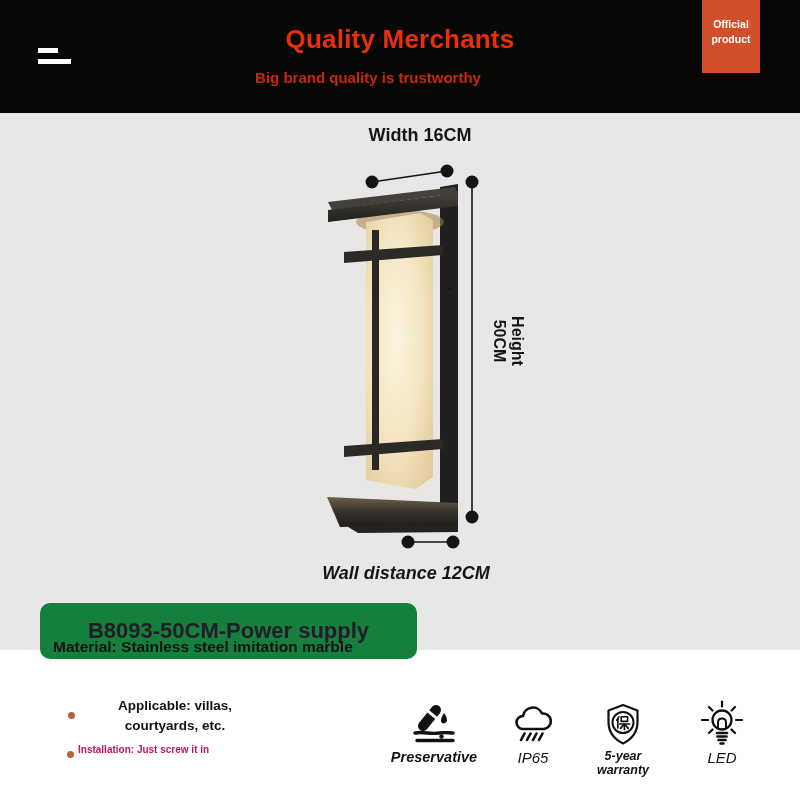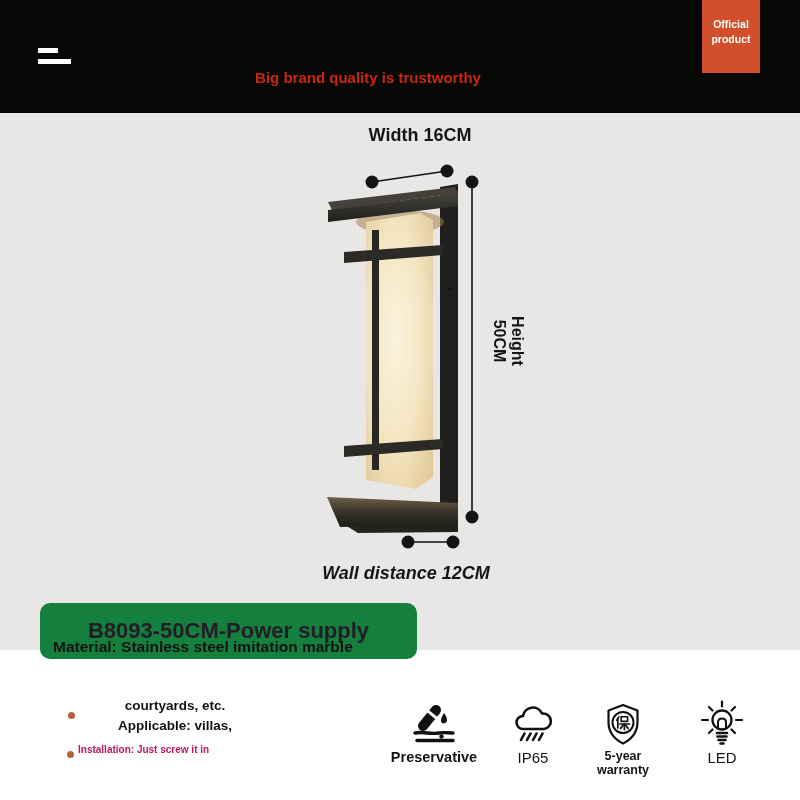--- a/index.html
+++ b/index.html
@@ -37,37 +37,38 @@
   .model-title{font-size:22px;font-weight:bold;color:#241c28;}
   .material{left:53px;top:638px;font-size:15.5px;font-weight:bold;color:#121212;}
   .applicable{left:95px;top:696px;width:160px;text-align:center;
     font-size:13.5px;font-weight:bold;color:#121212;line-height:20px;}
   .installation{left:78px;top:744px;font-size:10px;font-weight:bold;color:#be185d;text-align:right;}
   .bullet{width:7px;height:7px;border-radius:50%;background:#b7603a;}
   .bullet.p1{left:68px;top:712px;}
   .bullet.p2{left:67px;top:751px;}
 
   
-  .feature{top:700px;width:92px;text-align:center;}
+  .feature{top:700px;width:92px;text-align:center;font-style:italic;}
   .feature .icon-box{height:48px;display:flex;align-items:center;justify-content:center;}
   .feature .flabel{margin-top:1px;color:#141414;}
   .f1{left:388px;} .f1 .flabel{font-size:14.5px;font-weight:bold;}
   .f2{left:487px;} .f2 .flabel{font-size:15px;font-weight:normal;}
   .f3{left:577px;} .f3 .flabel{font-size:12.5px;font-weight:bold;}
   .f4{left:676px;} .f4 .flabel{font-size:15px;font-weight:normal;}
   .ico{stroke:#111;fill:none;stroke-linecap:round;stroke-linejoin:round;}
 </style>
 </head>
 <body>
 
 <div class="abs header">
   <div>
     <span class="menu-bar b1"></span>
     <span class="menu-bar b2"></span>
   </div>
+  <div class="abs header-title">Quality Merchants</div>
   <div class="abs header-subtitle">Big brand quality is trustworthy</div>
   <div class="abs badge">
     <div>Official</div>
     <div>product</div>
   </div>
 </div>
 
 <div class="abs panel"></div>
 
 <div class="abs dim-label width-label">Width 16CM</div>
@@ -128,22 +129,22 @@
 </svg>
 
 <div class="abs model-card">
   <span class="model-title">B8093-50CM-Power supply</span>
 </div>
 
 <div class="abs material">Material: Stainless steel imitation marble</div>
 
 <span class="abs bullet p1"></span>
 <div class="abs applicable">
+  <div>Applicable: villas,</div>
   <div>courtyards, etc.</div>
-  <div>Applicable: villas,</div>
 </div>
 
 <span class="abs bullet p2"></span>
 <div class="abs installation">Installation: Just screw it in</div>
 
 <div class="abs feature f1">
   <div class="icon-box">
     <svg width="46" height="44" viewBox="0 0 46 44">
       <line x1="12" y1="24" x2="25" y2="8" stroke="#111" stroke-width="10" stroke-linecap="round"></line>
       <line x1="16.9" y1="9.2" x2="25.5" y2="16.2" stroke="#fff" stroke-width="3"></line>

